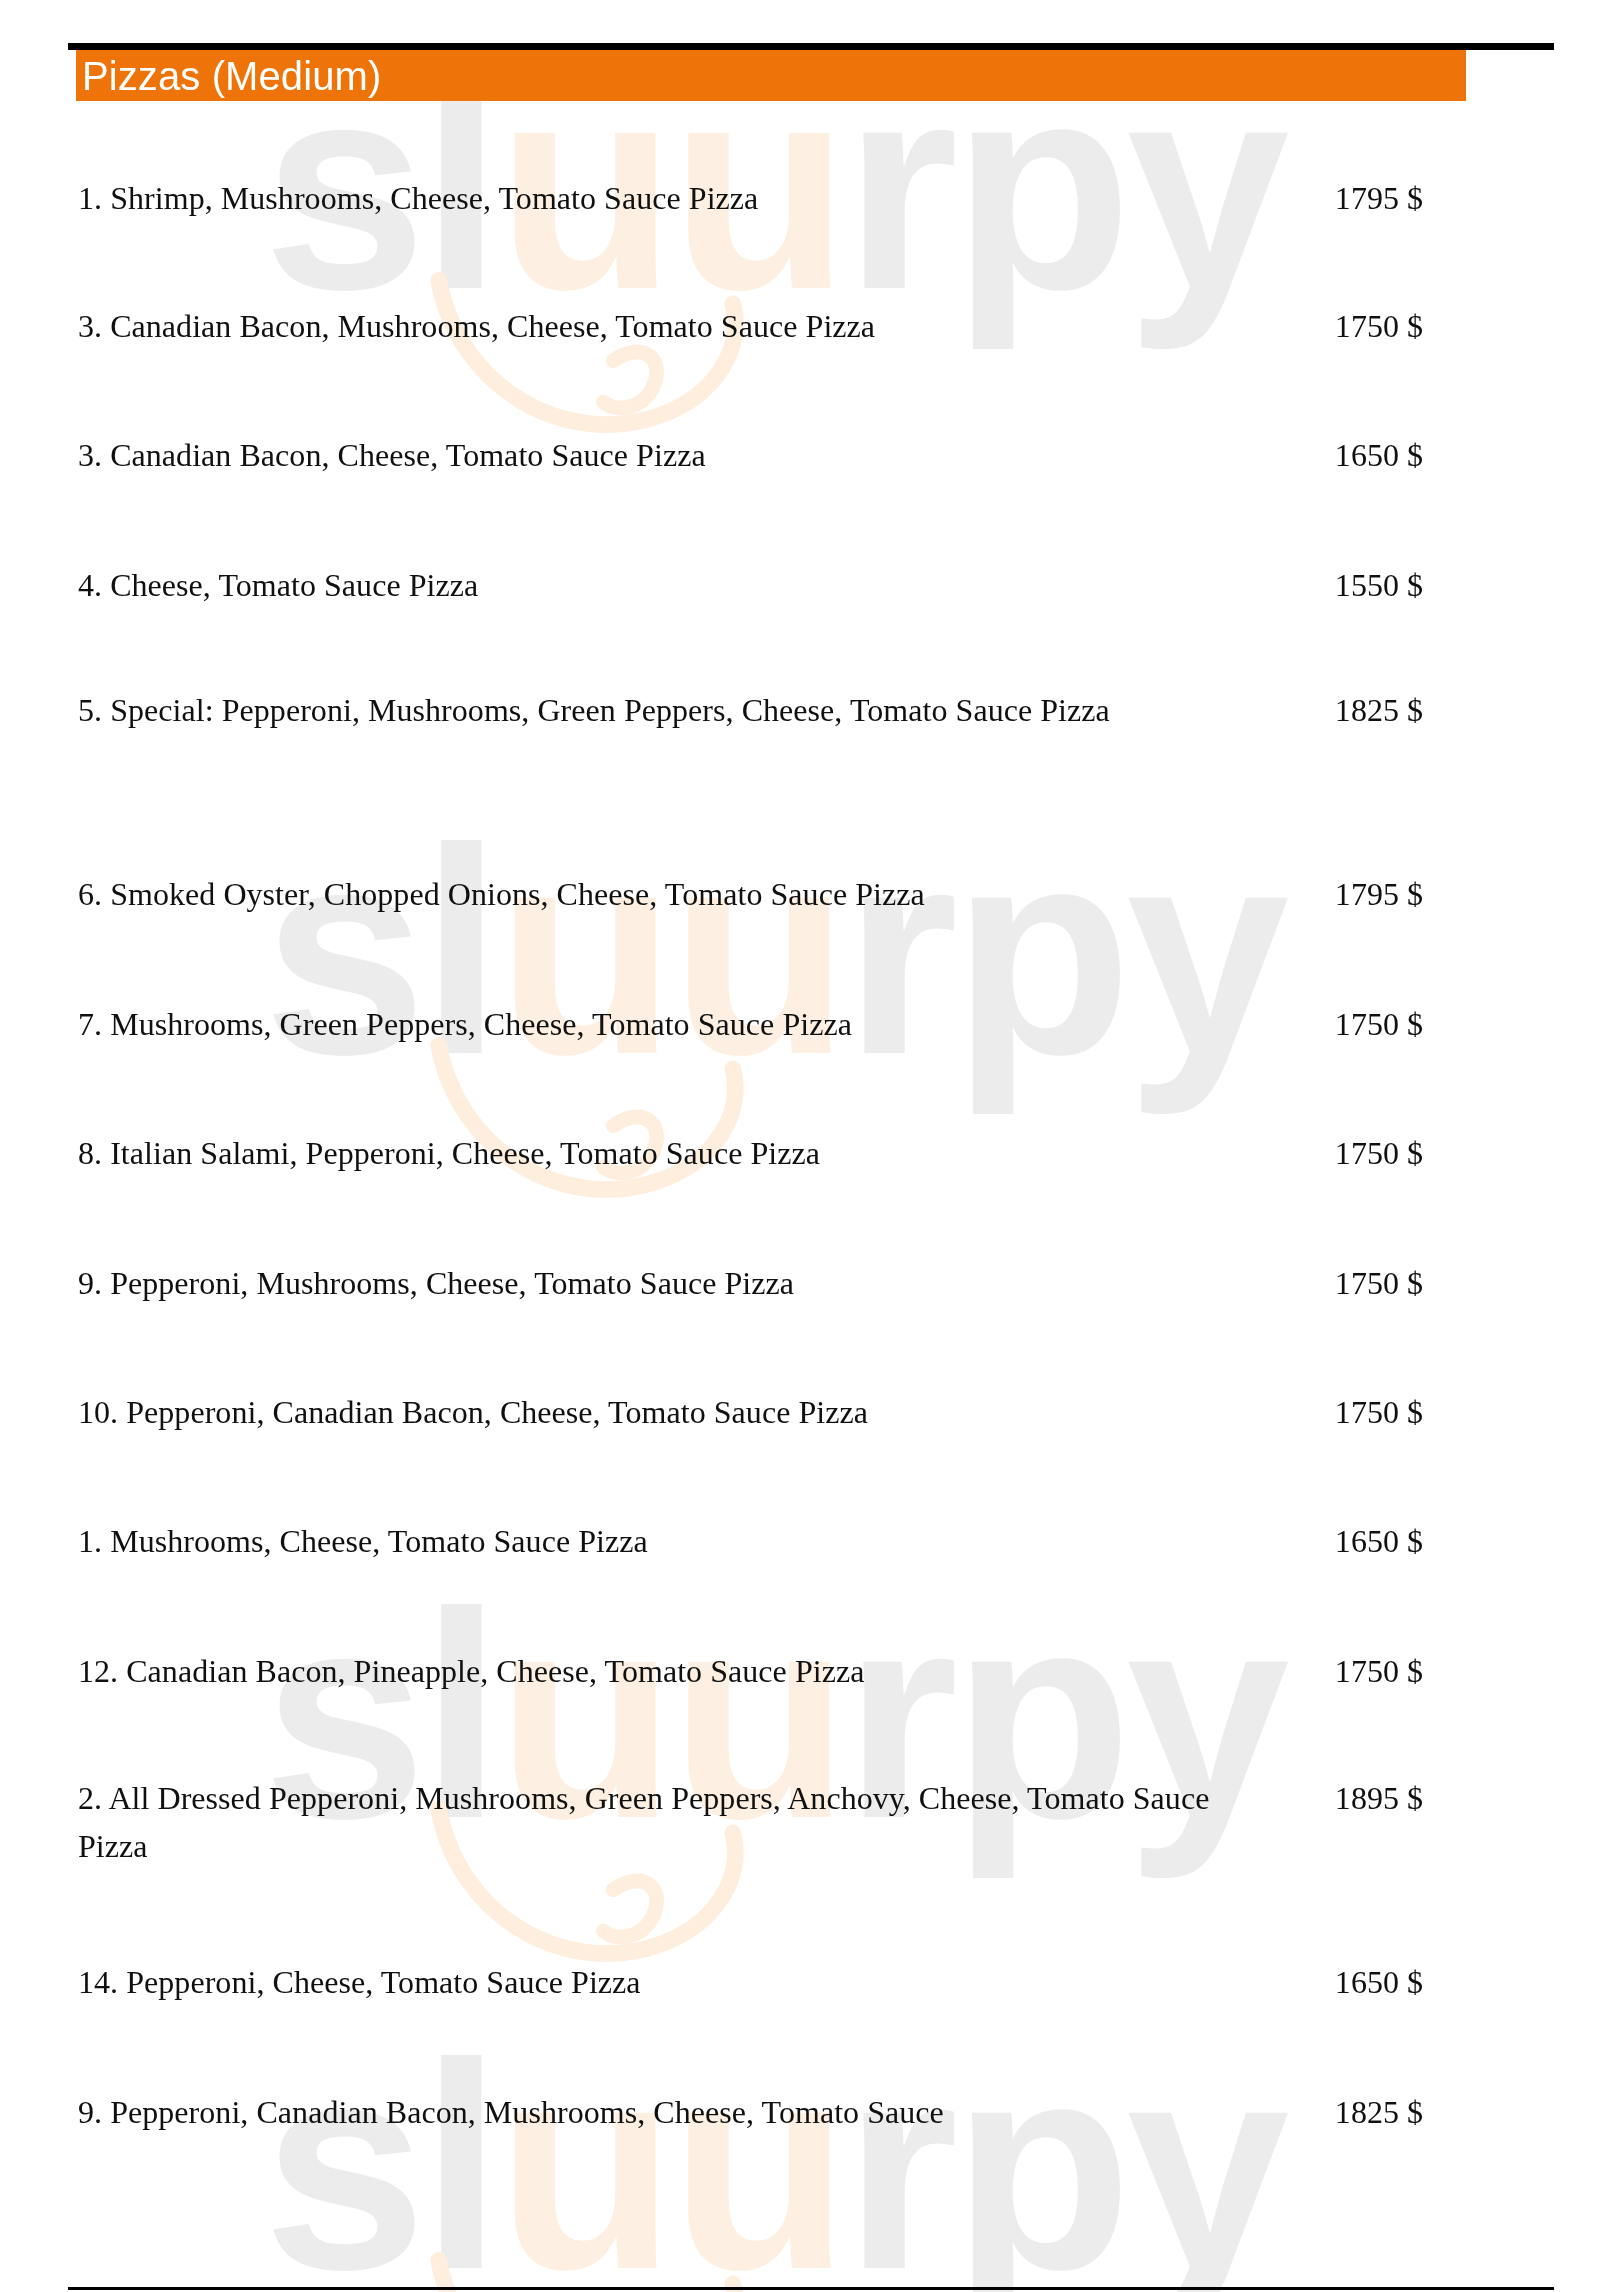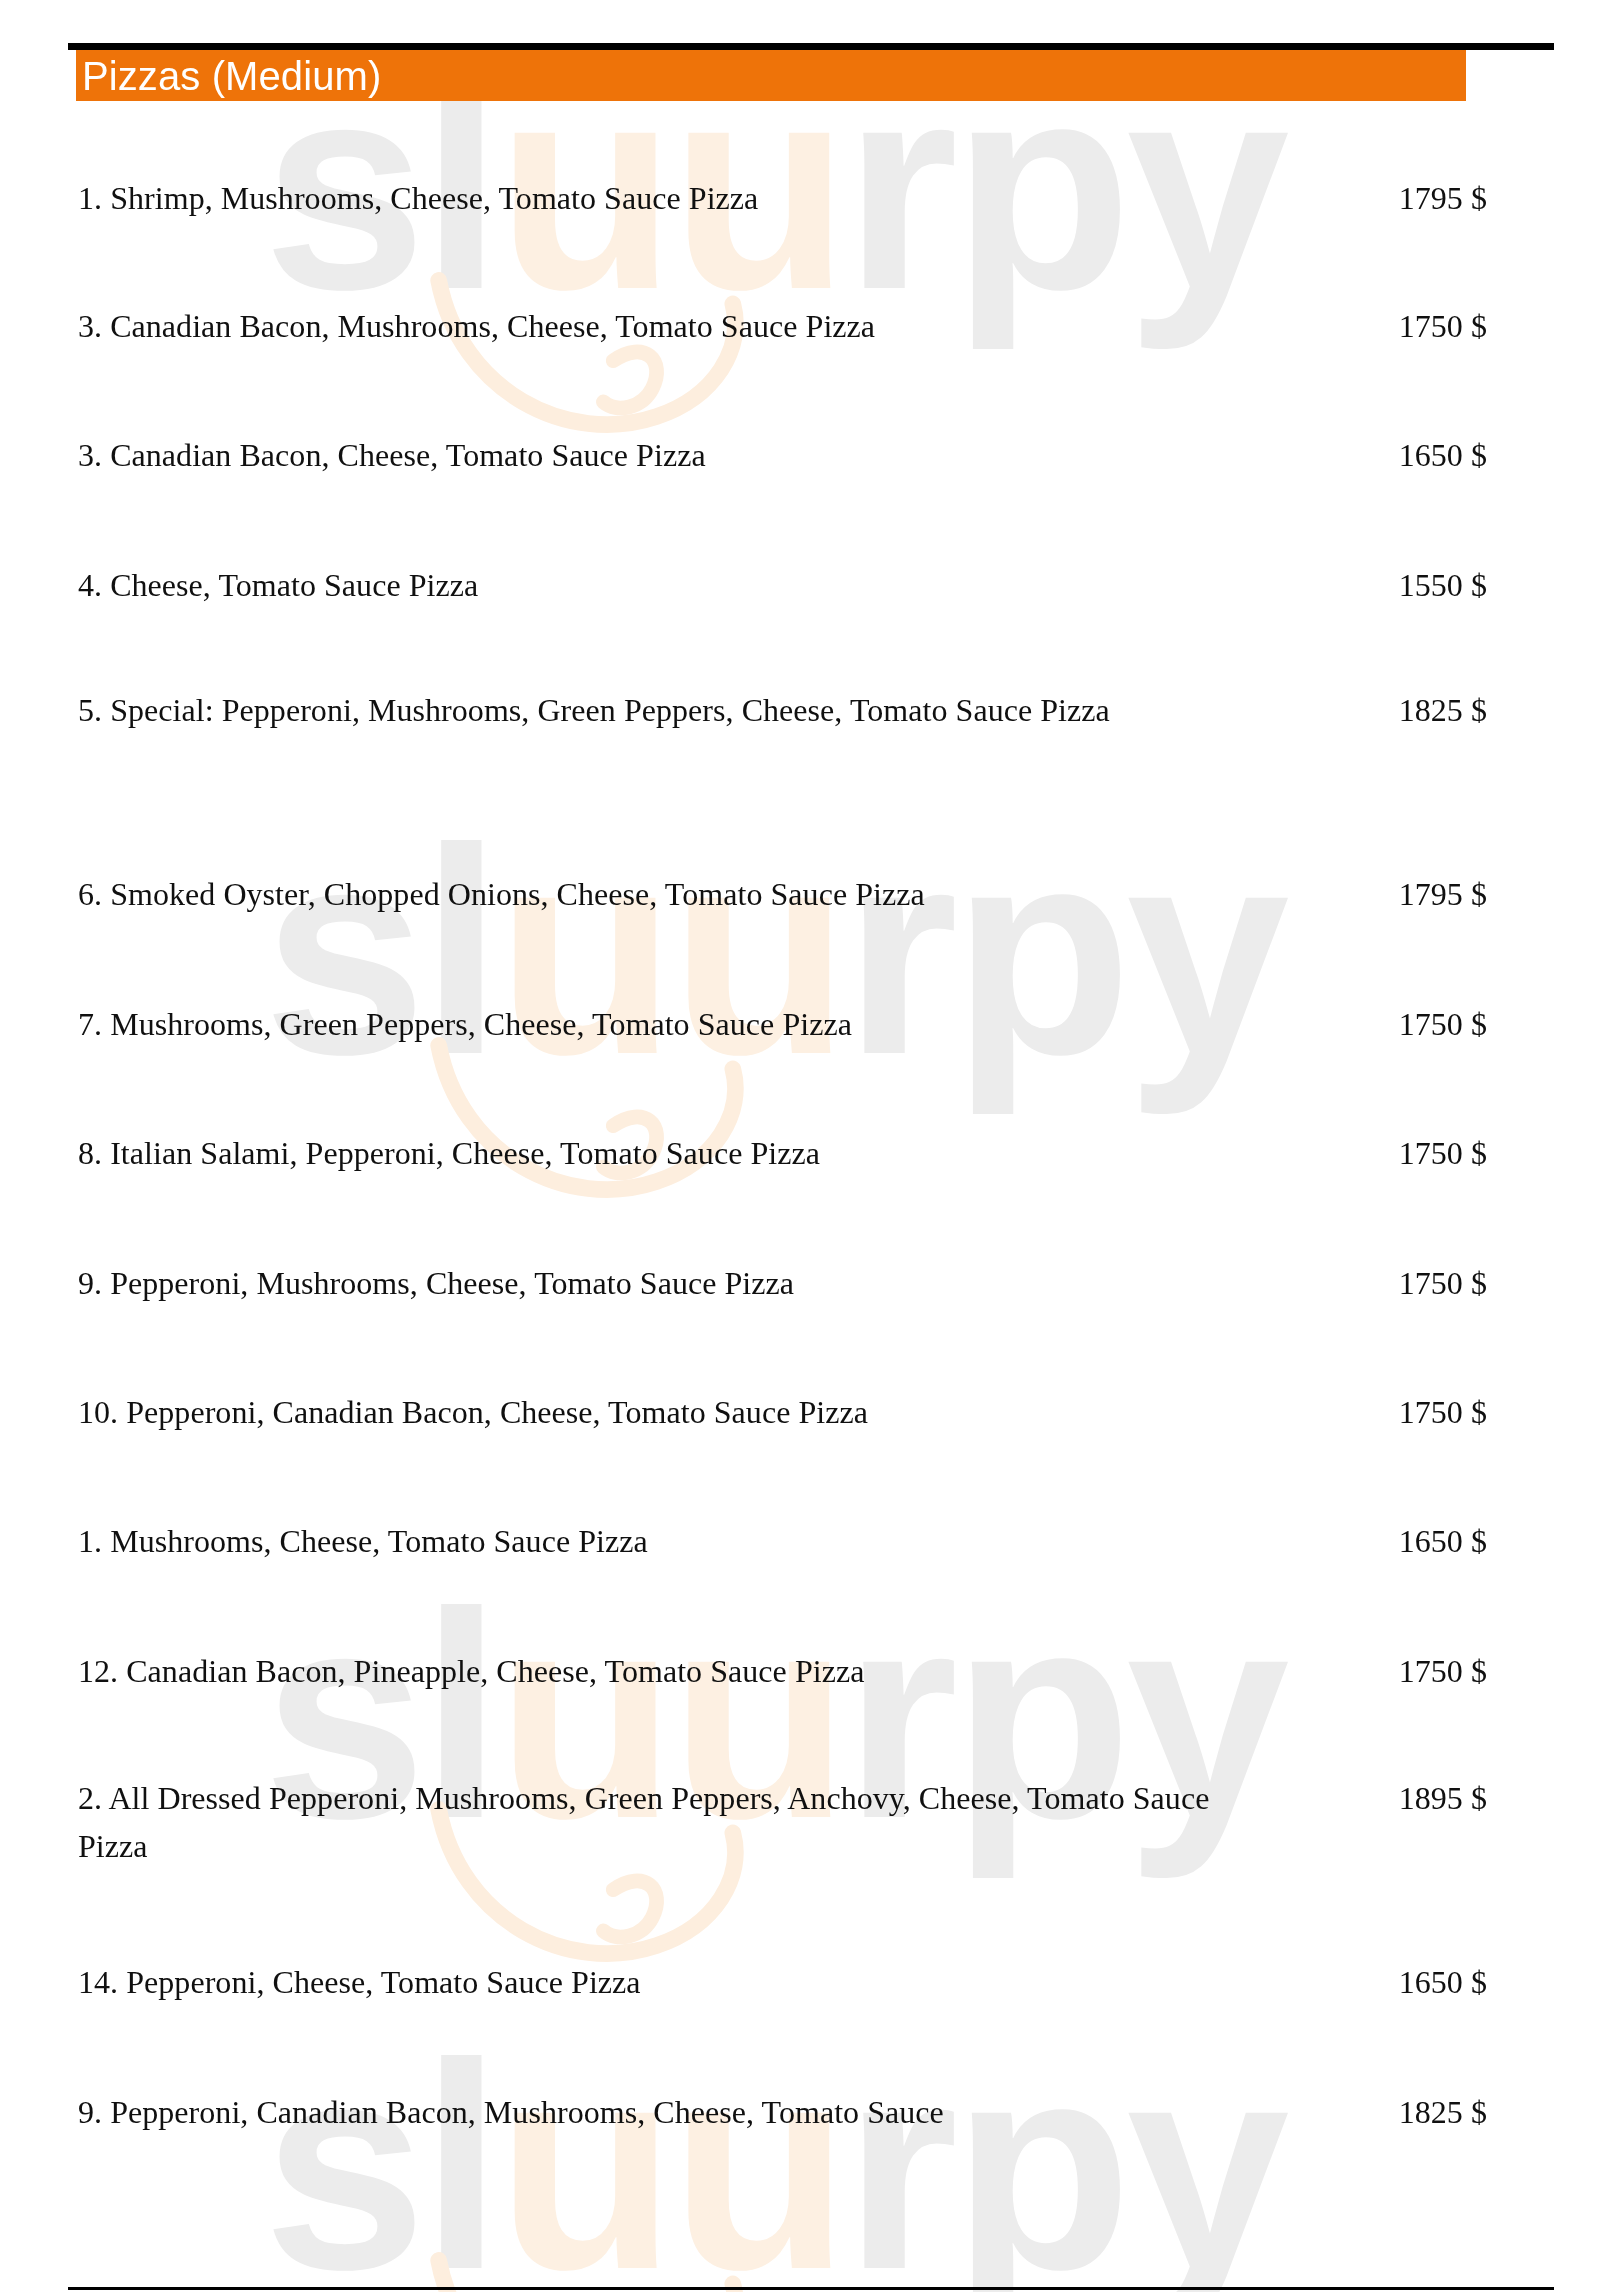--- a/index.html
+++ b/index.html
@@ -110,21 +110,21 @@
     letter-spacing: 0.05px;
   }
   .menu-item-price {
     position: absolute;
     left: 1193px;
     top: 0;
     width: 216px;
     font-size: 32px;
     line-height: 48px;
     color: #101010;
-    text-align: right;
+    text-align: center;
     white-space: nowrap;
     letter-spacing: 0.05px;
   }
 </style>
 </head>
 <body>
 
 <div id="watermark-layer">
 
   <div class="wm" style="left:263px; top:39px; font-size:294px;">

